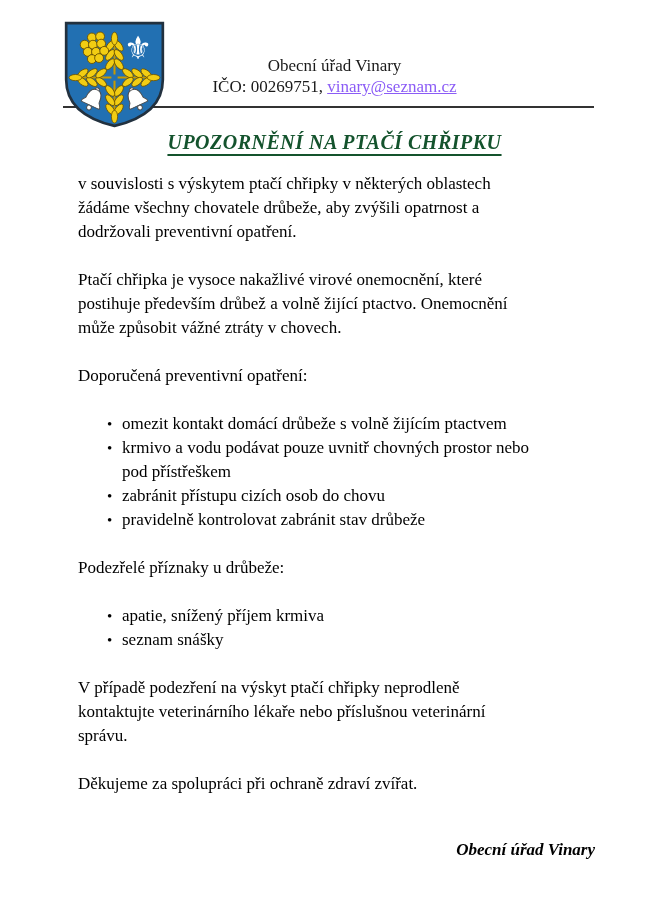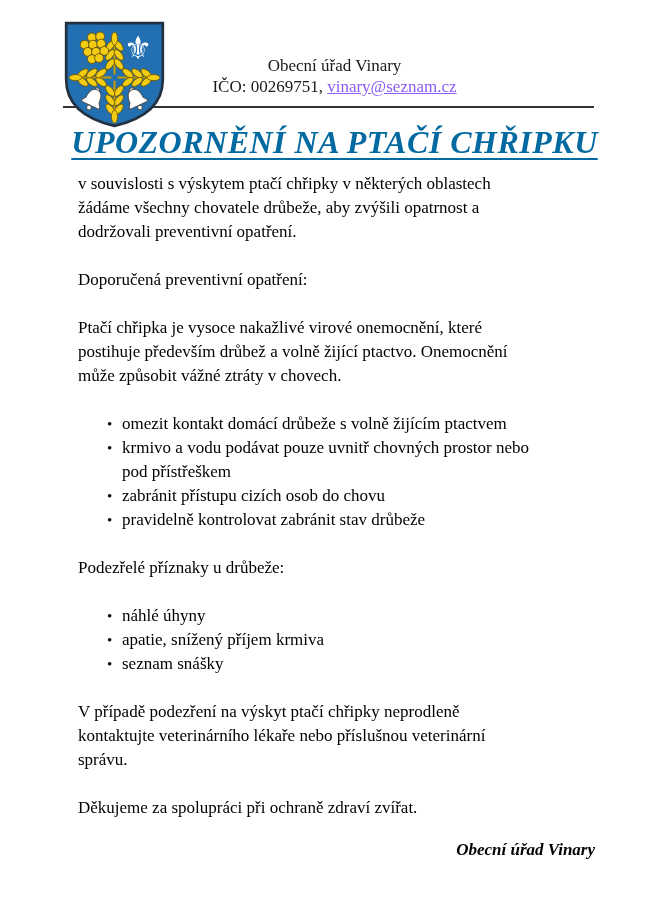--- a/index.html
+++ b/index.html
@@ -25,23 +25,23 @@
   .header-text .line{display:block;}
   .email{color:#8b5cf6;text-decoration:underline;cursor:pointer;}
   .rule{
     height:0;border:none;border-top:2px solid #333333;
     margin:9px 75px 0 63px;
   }
   
   .title{
     margin:17px 0 13px 0;
     text-align:center;
-    font-size:32px;line-height:34px;
+    font-size:20px;line-height:34px;
     font-weight:bold;font-style:italic;
-    color:#0369a1;
+    color:#14532d;
     text-decoration:underline;
     text-decoration-thickness:2px;
     text-underline-offset:5px;
     letter-spacing:0.5px;
   }
   
   .content{
     margin:0 50px 0 78px;
     font-size:17px;line-height:24px;
     font-weight:normal;
@@ -133,36 +133,35 @@
   </div>
 
   <hr class="rule">
 
   <div class="title">UPOZORNĚNÍ NA PTAČÍ CHŘIPKU</div>
 
   <div class="content">
     <p class="para">v souvislosti s výskytem ptačí chřipky v některých oblastech
 žádáme všechny chovatele drůbeže, aby zvýšili opatrnost a
 dodržovali preventivní opatření.</p>
-    <p class="para list-heading">Doporučená preventivní opatření:</p>
-
     <p class="para">Ptačí chřipka je vysoce nakažlivé virové onemocnění, které
 postihuje především drůbež a volně žijící ptactvo. Onemocnění
 může způsobit vážné ztráty v chovech.</p>
+
+    <p class="para list-heading">Doporučená preventivní opatření:</p>
     <ul class="doc-list">
       <li>omezit kontakt domácí drůbeže s volně žijícím ptactvem</li>
       <li>krmivo a vodu podávat pouze uvnitř chovných prostor nebo
 pod přístřeškem</li>
       <li>zabránit přístupu cizích osob do chovu</li>
       <li>pravidelně kontrolovat zabránit stav drůbeže</li>
     </ul>
 
     <p class="para list-heading">Podezřelé příznaky u drůbeže:</p>
     <ul class="doc-list">
-      <li>náhlé úhyny</li>
       <li>apatie, snížený příjem krmiva</li>
       <li>seznam snášky</li>
     </ul>
 
     <p class="para">V případě podezření na výskyt ptačí chřipky neprodleně
 kontaktujte veterinárního lékaře nebo příslušnou veterinární
 správu.</p>
     <p class="para">Děkujeme za spolupráci při ochraně zdraví zvířat.</p>
   </div>
 

